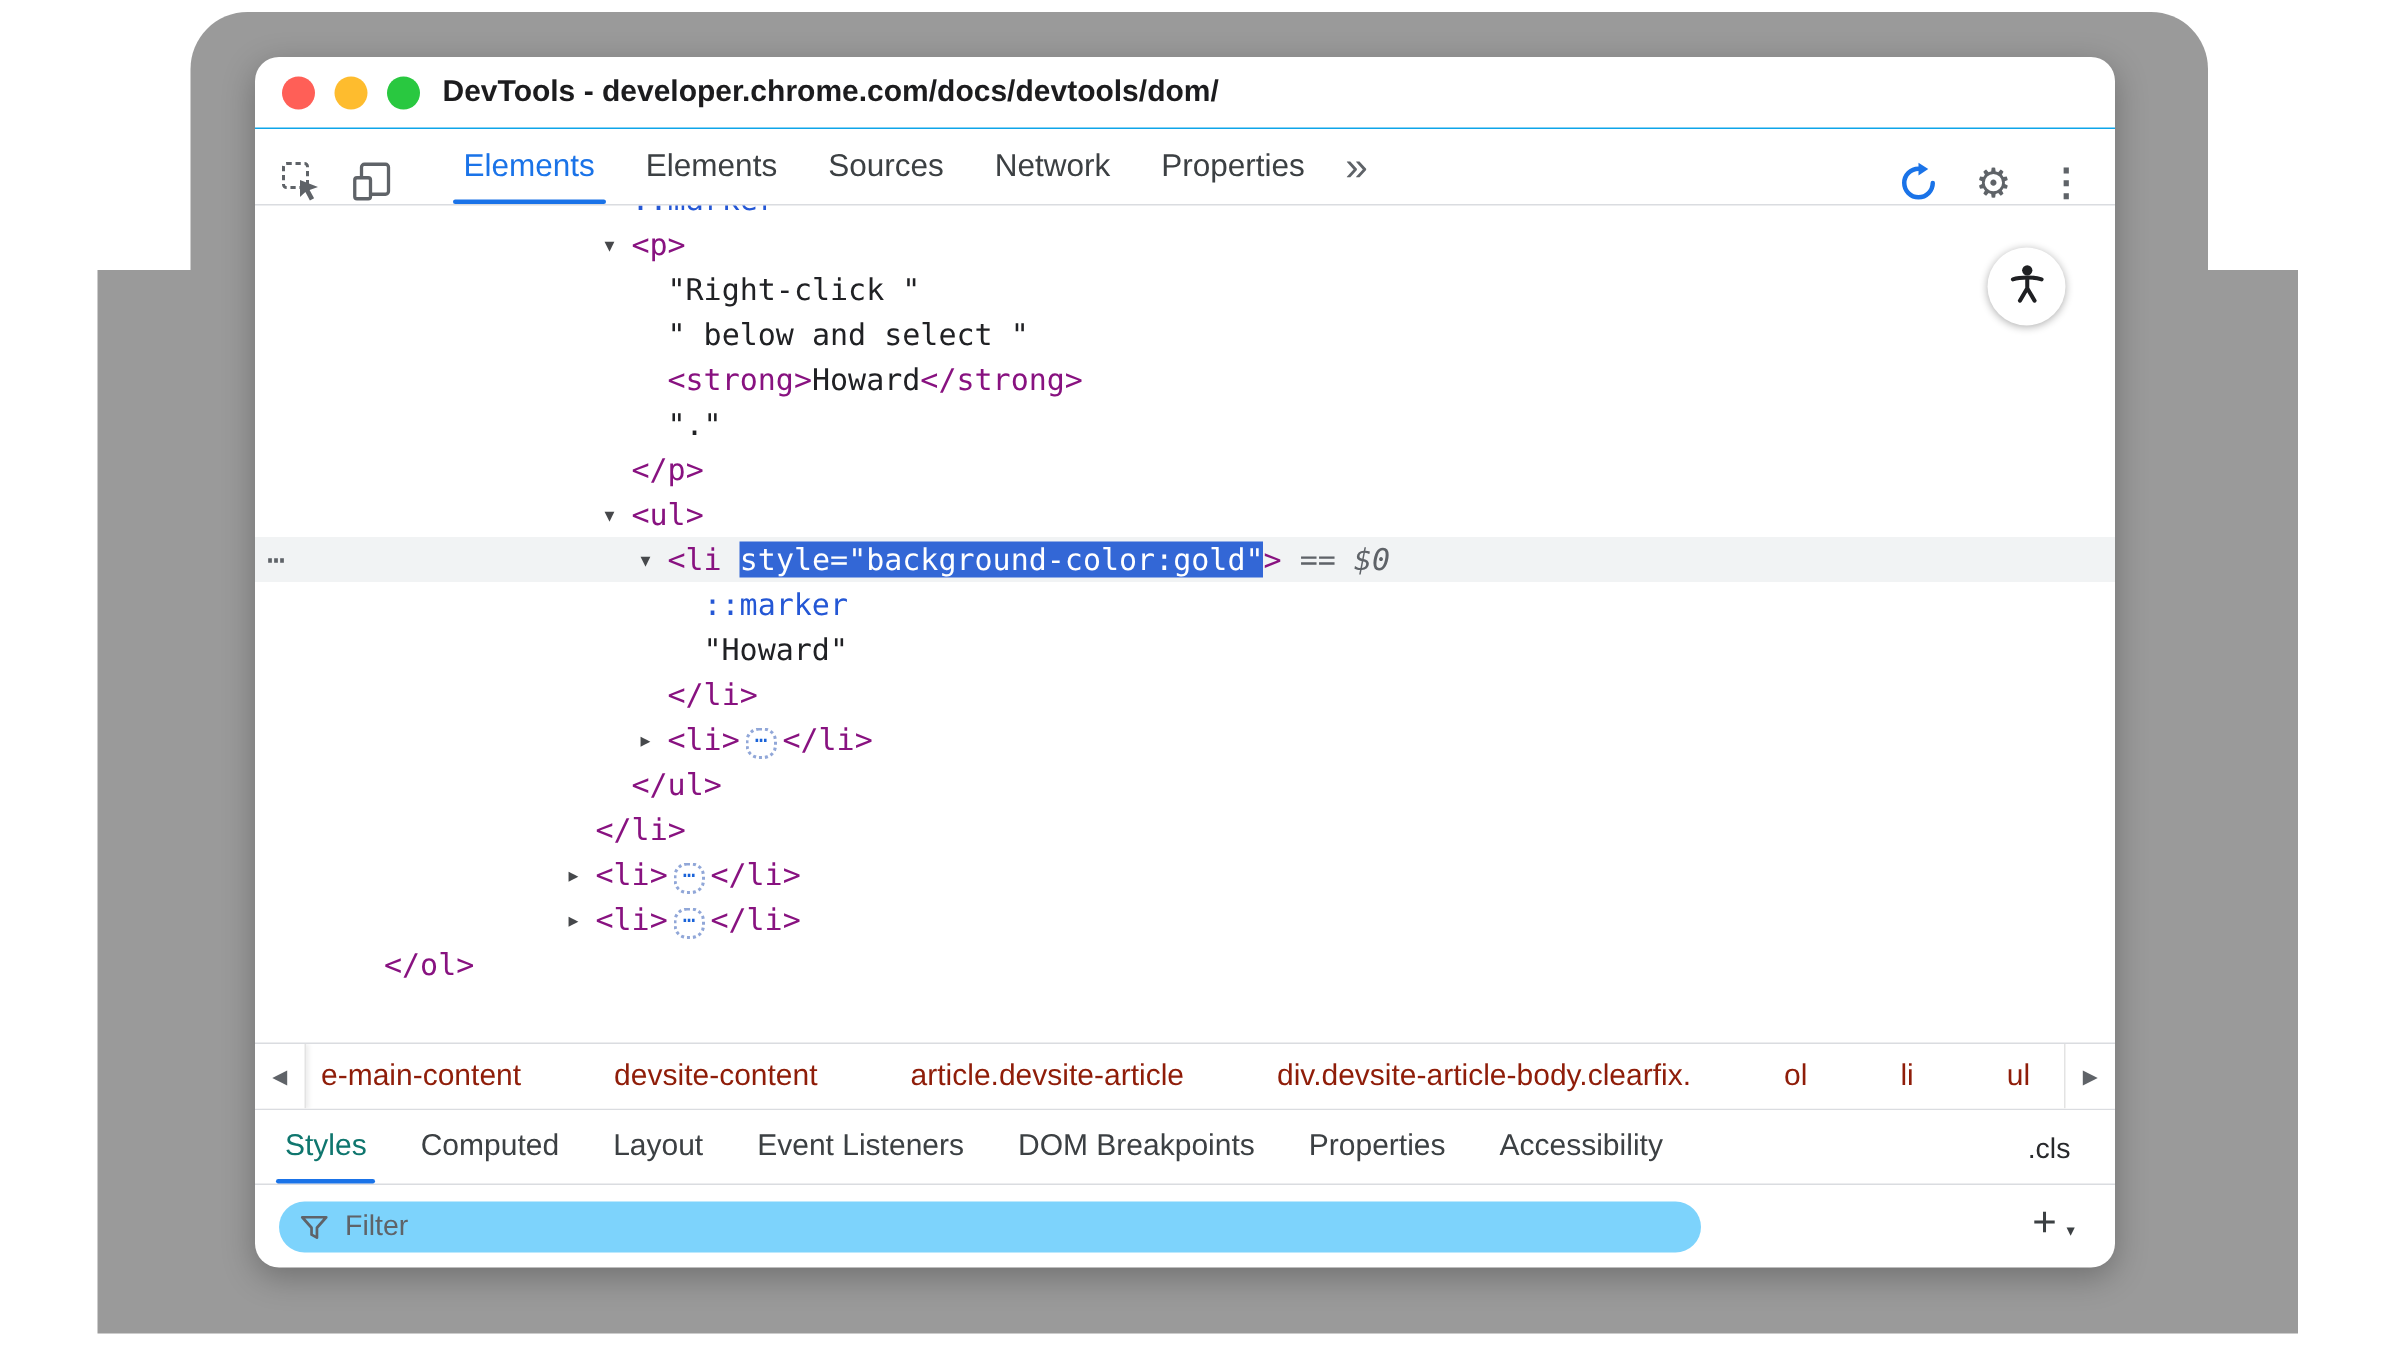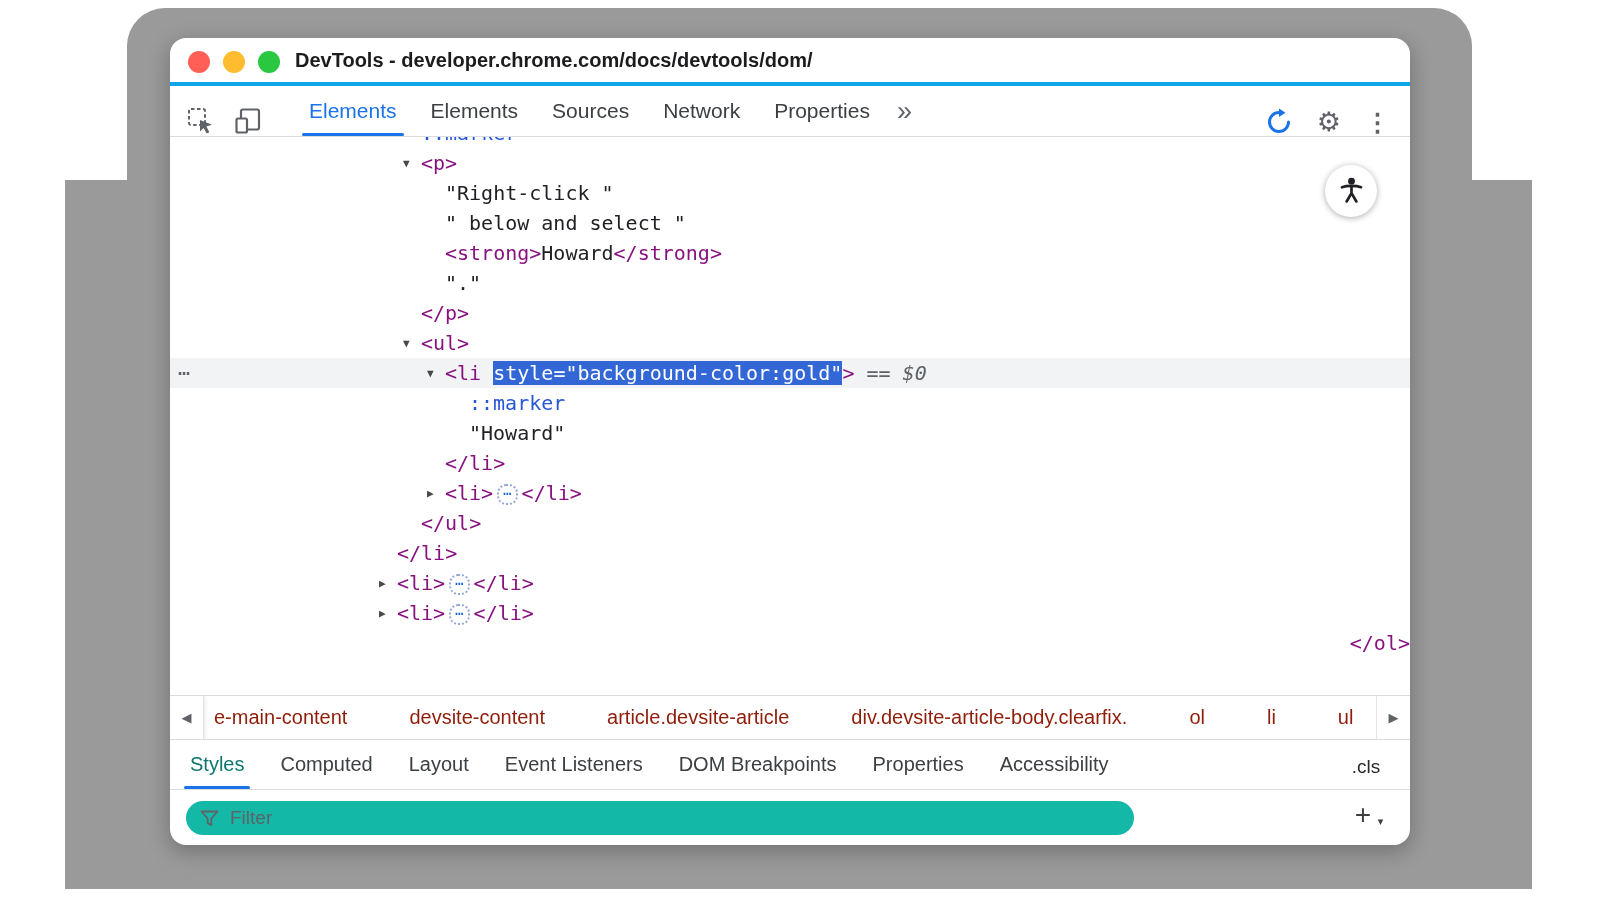--- a/index.html
+++ b/index.html
@@ -11,21 +11,21 @@
   .backdrop-top{position:absolute;left:127px;top:8px;width:1345px;height:200px;
     background:#9a9a9a;border-radius:38px 38px 0 0;}
   .backdrop-bottom{position:absolute;left:65px;top:180px;width:1467px;height:709px;background:#9a9a9a;}
 
   
   .window{position:absolute;left:170px;top:38px;width:1240px;height:807px;background:#fff;
     border-radius:16px;box-shadow:0 6px 22px rgba(0,0,0,.28);overflow:hidden;z-index:2;}
   *{box-sizing:border-box;}
 
   
-  .titlebar{height:48px;position:relative;display:flex;align-items:center;border-bottom:4px solid #0ea5e9;}
+  .titlebar{height:48px;position:relative;display:flex;align-items:center;border-bottom:1px solid #0ea5e9;}
   .lights{position:absolute;left:18px;top:13px;display:flex;gap:13px;}
   .light{width:22px;height:22px;border-radius:50%;}
   .light.red{background:#ff5f57}.light.yellow{background:#febc2e}.light.green{background:#29c840}
   .title{margin-left:125px;font-size:20px;font-weight:700;color:#1c1c1e;}
 
   
   .toolbar{height:51px;border-bottom:1px solid #dadce0;display:flex;align-items:flex-end;padding:0 16px;}
   .tbicon{width:30px;height:30px;display:flex;align-items:center;justify-content:center;margin-right:18px;flex:0 0 auto;}
   .tabs{display:flex;height:100%;margin-left:10px;}
   .tab{padding:0 17px;display:flex;align-items:center;font-size:21px;color:#3c4043;position:relative;cursor:default;}
@@ -71,21 +71,21 @@
   
   .paneltabs{height:51px;border-top:1px solid #dadce0;border-bottom:1px solid #dadce0;
     display:flex;align-items:center;padding-left:2px;}
   .ptab{padding:0 18px;font-size:20px;color:#3c4043;height:100%;display:flex;align-items:center;position:relative;}
   .ptab.sel{color:#0f766e;}
   .ptab.sel::after{content:"";position:absolute;left:12px;right:12px;bottom:0;height:3px;background:#1a73e8;border-radius:2px;}
 
   
   .filterrow{height:55px;display:flex;align-items:center;padding:0 16px;}
   .filterbox{position:relative;width:948px;height:34px;flex:0 0 auto;}
-  .filterbox input{width:100%;height:100%;border:none;background:#14b8a6;border-radius:17px;
+  .filterbox input{width:100%;height:100%;border:none;background:#7dd3fc;border-radius:17px;
     padding:0 14px 0 44px;font-size:19px;color:#202124;outline:none;font-family:"Liberation Sans",sans-serif;}
   .filterbox input::placeholder{color:#5f6368;}
   .funnel{position:absolute;left:14px;top:9px;}
   .f-right{margin-left:auto;display:flex;align-items:center;gap:26px;padding-right:10px;flex-direction:column;}
   .ftext{font-size:19px;color:#28292c;}
   .plus{font-size:28px;color:#3c4043;position:relative;line-height:22px;padding-right:6px;}
   .plus .caret{position:absolute;right:-6px;bottom:-6px;font-size:11px;color:#3c4043;}
   .iconbtn{display:flex;align-items:center;justify-content:center;}
 </style>
 </head>
@@ -149,21 +149,21 @@
       <div class="tree-line" style="padding-left: 251px;"><span class="tri">▼</span><span class="tag">&lt;ul&gt;</span></div>
       <div class="tree-line sel-row" style="padding-left: 275px;"><span class="gutter">⋯</span><span class="tri">▼</span><span class="tag">&lt;li </span><span class="attr-sel">style="background-color:gold"</span><span class="tag">&gt;</span><span class="eq"> == </span><span class="dollar">$0</span></div>
       <div class="tree-line" style="padding-left: 299px;"><span class="pseudo">::marker</span></div>
       <div class="tree-line" style="padding-left: 299px;"><span class="text">"Howard"</span></div>
       <div class="tree-line" style="padding-left: 275px;"><span class="tag">&lt;/li&gt;</span></div>
       <div class="tree-line" style="padding-left: 275px;"><span class="tri">▶</span><span class="tag">&lt;li&gt;</span><span class="pill">⋯</span><span class="tag">&lt;/li&gt;</span></div>
       <div class="tree-line" style="padding-left: 251px;"><span class="tag">&lt;/ul&gt;</span></div>
       <div class="tree-line" style="padding-left: 227px;"><span class="tag">&lt;/li&gt;</span></div>
       <div class="tree-line" style="padding-left: 227px;"><span class="tri">▶</span><span class="tag">&lt;li&gt;</span><span class="pill">⋯</span><span class="tag">&lt;/li&gt;</span></div>
       <div class="tree-line" style="padding-left: 227px;"><span class="tri">▶</span><span class="tag">&lt;li&gt;</span><span class="pill">⋯</span><span class="tag">&lt;/li&gt;</span></div>
-      <div class="tree-line" style="padding-left: 115px; text-align: right;"><span class="tag">&lt;/ol&gt;</span></div>
+      <div class="tree-line" style="padding-left: 86px;"><span class="tag">&lt;/ol&gt;</span></div>
     </div>
 
   <div class="a11y">
     <span>
       <svg width="27" height="27" viewBox="0 0 26 26">
         <circle cx="13" cy="5" r="3.3" fill="#1f2023"></circle>
         <path d="M3.8 10.8 C8.5 9.2 17.5 9.2 22.2 10.8" fill="none" stroke="#1f2023" stroke-width="2.6" stroke-linecap="round"></path>
         <path d="M13 10 L13 16.5 M13 16.5 L8.3 24.5 M13 16.5 L17.7 24.5" fill="none" stroke="#1f2023" stroke-width="2.6" stroke-linecap="round"></path>
       </svg>
     </span>

